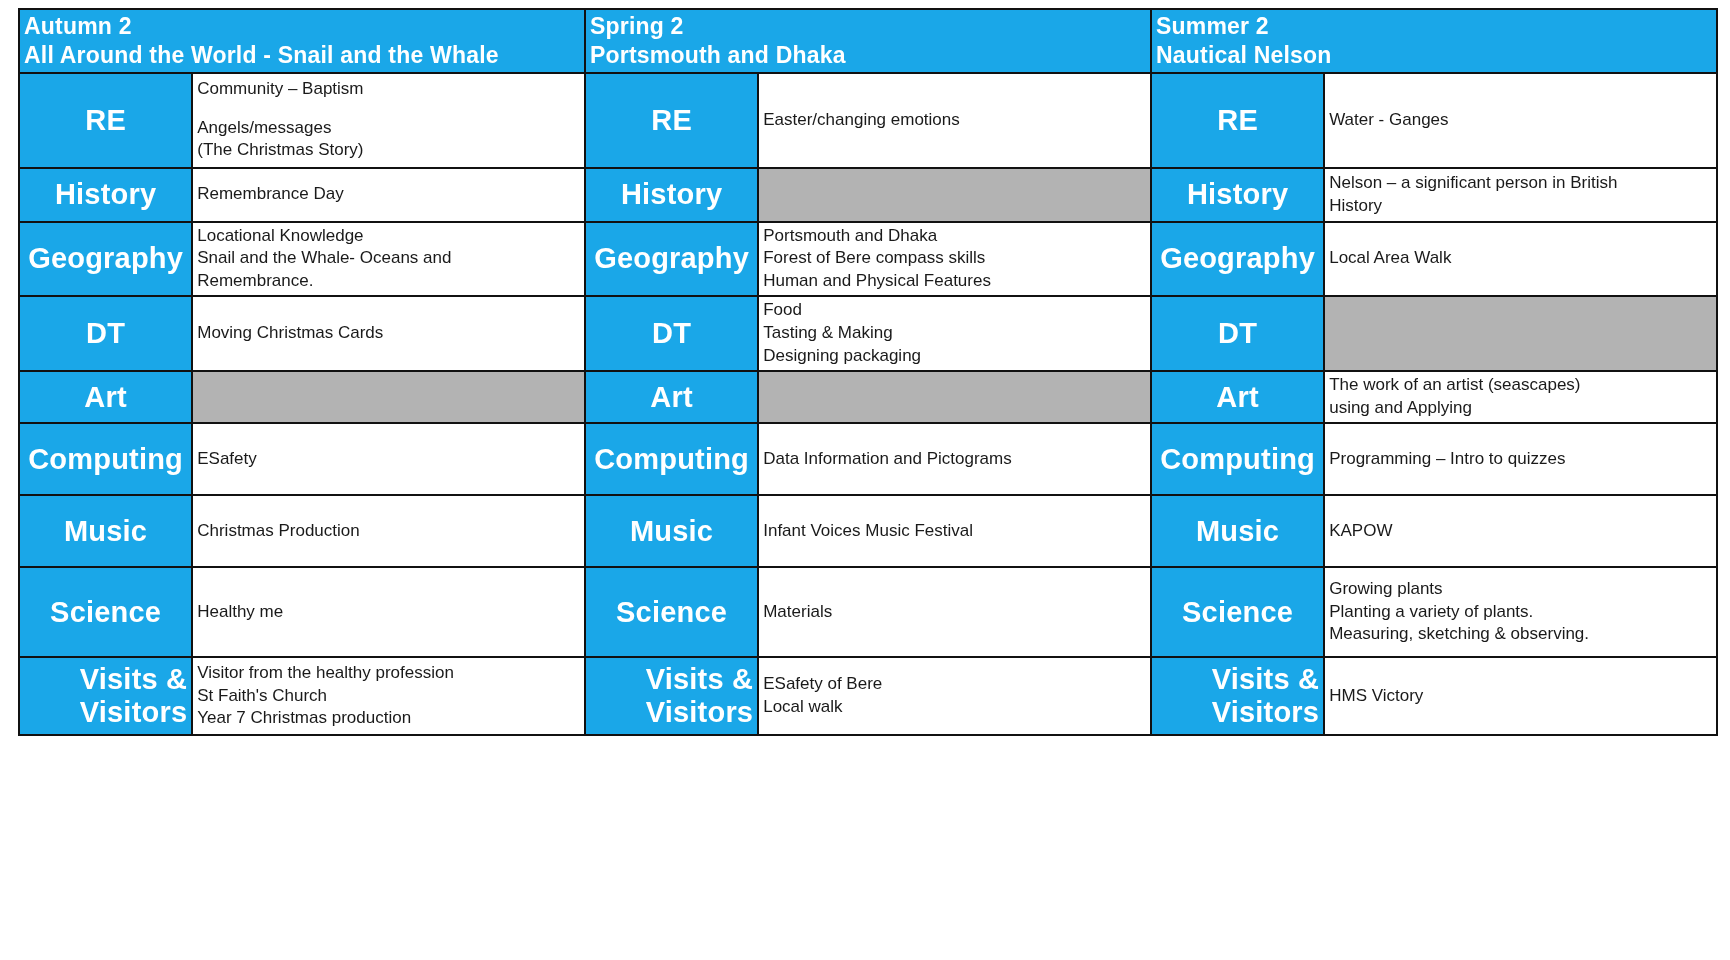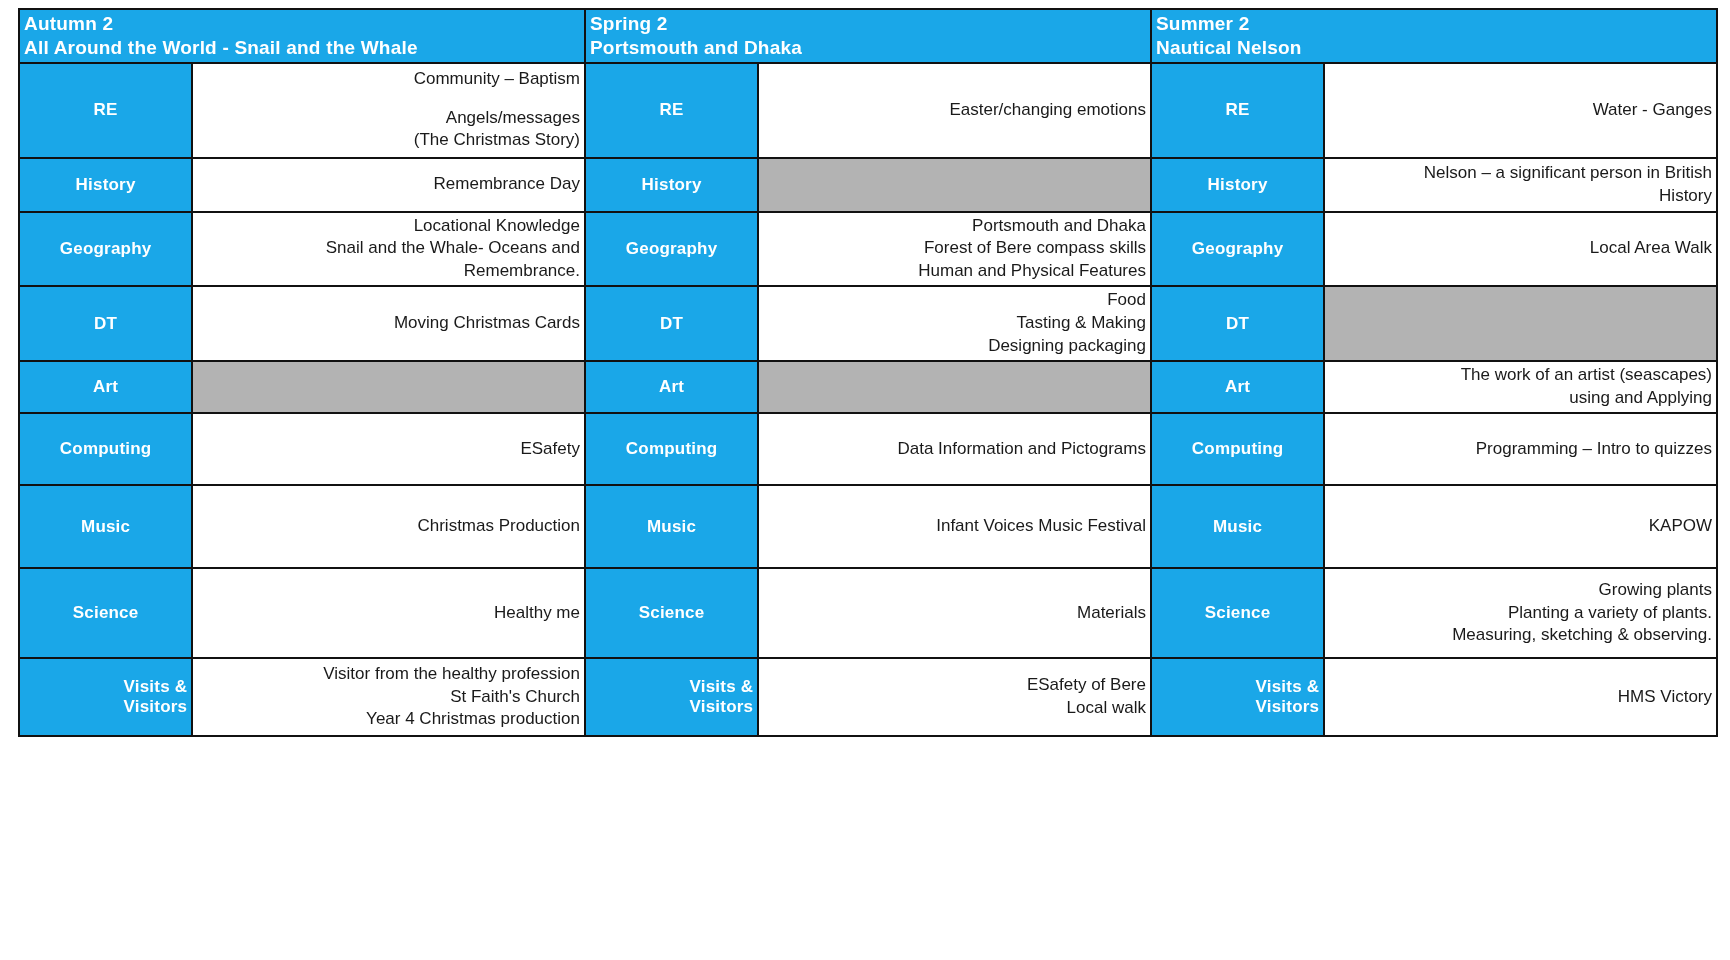--- a/index.html
+++ b/index.html
@@ -29,41 +29,41 @@
     vertical-align: middle;
   }
   
   col.c-label { width: 172px; }
   col.c-body  { width: 390px; }
 
   .hdr {
     background: #1aa7e8;
     color: #ffffff;
     font-weight: bold;
-    font-size: 19px;
+    font-size: 23px;
     line-height: 1.25;
     padding: 5px 8px 7px 8px;
     text-align: left;
     vertical-align: top;
     letter-spacing: 0.2px;
   }
   .subj {
     background: #1aa7e8;
     color: #ffffff;
     font-weight: bold;
-    font-size: 17px;
+    font-size: 29px;
     text-align: center;
     letter-spacing: 0.2px;
   }
   .subj.two-line { line-height: 1.15; text-align: right; }
   .content {
     background: #ffffff;
     color: #1a1a1a;
     font-size: 17px;
-    text-align: right;
+    text-align: left;
     line-height: 1.35;
   }
   .content.blank, .blank {
     background: #b3b3b3;
   }
   .content .ln { display: block; }
   .spacer-line { display: block; height: 16px; }
 </style>
 </head>
 <body>
@@ -173,21 +173,21 @@
           </td>
           <td class="subj">Computing</td>
           <td class="content">
             <span class="ln">Data Information and Pictograms</span>
           </td>
           <td class="subj">Computing</td>
           <td class="content">
             <span class="ln">Programming – Intro to quizzes</span>
           </td>
         </tr>
-        <tr style="height: 83px;">
+        <tr style="height: 72px;">
           <td class="subj">Music</td>
           <td class="content">
             <span class="ln">Christmas Production</span>
           </td>
           <td class="subj">Music</td>
           <td class="content">
             <span class="ln">Infant Voices Music Festival</span>
           </td>
           <td class="subj">Music</td>
           <td class="content">
@@ -211,21 +211,21 @@
           </td>
         </tr>
         <tr style="height: 78px;">
           <td class="subj two-line">
             <div>Visits &amp;</div>
             <div>Visitors</div>
           </td>
           <td class="content">
             <span class="ln">Visitor from the healthy profession</span>
             <span class="ln">St Faith's Church</span>
-            <span class="ln">Year 4 Christmas production</span>
+            <span class="ln">Year 7 Christmas production</span>
           </td>
           <td class="subj two-line">
             <div>Visits &amp;</div>
             <div>Visitors</div>
           </td>
           <td class="content">
             <span class="ln">ESafety of Bere</span>
             <span class="ln">Local walk</span>
           </td>
           <td class="subj two-line">

